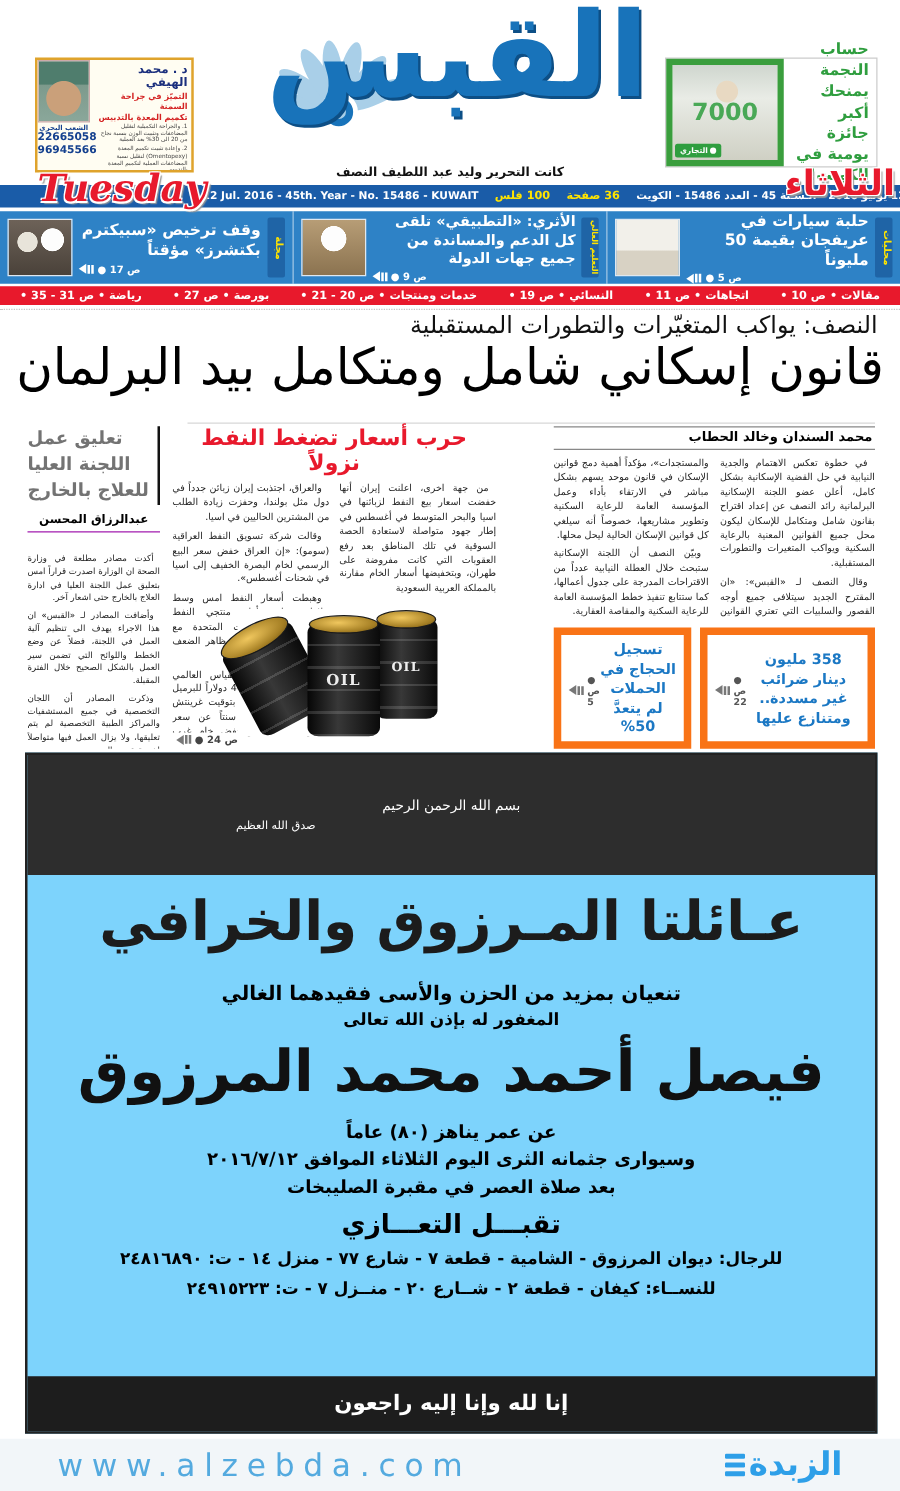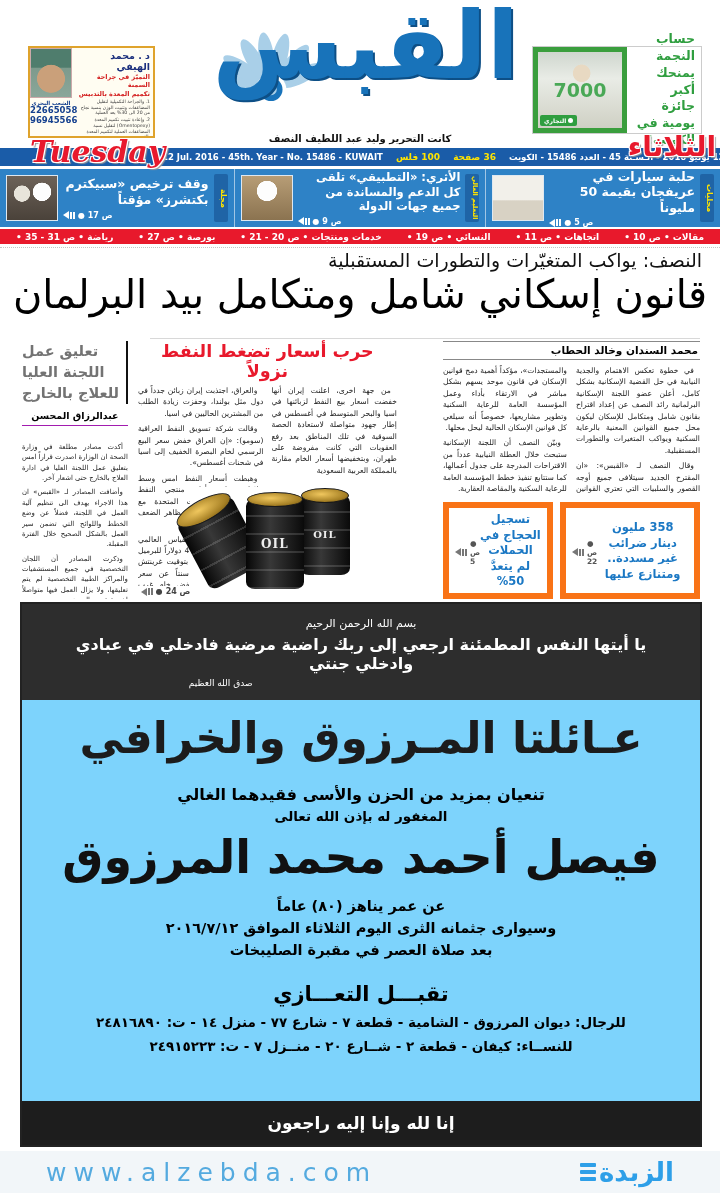--- a/index.html
+++ b/index.html
@@ -116,21 +116,21 @@
   .obit-head { background:#2d2d2d; color:#fff; height:96px; display:flex; flex-direction:column; align-items:center; justify-content:center; gap:5px; }
   .bismillah { font-size:11px; direction:rtl; }
   .verse { font-size:16px; font-weight:bold; direction:rtl; text-align:center; padding:0 40px; }
   .sadaqa { width:100%; font-size:9px; direction:rtl; text-align:right; padding-right:66%; }
   .obit-body { text-align:center; direction:rtl; padding-top:4px; }
   .families { font-size:44px; font-weight:bold; color:#1c1c1c; margin:8px 0 22px; letter-spacing:-1px; }
   .mourn1 { font-size:16px; font-weight:bold; margin:4px 0; }
   .mourn2 { font-size:13.5px; font-weight:bold; margin:3px 0 6px; }
   .deceased { font-size:46px; font-weight:bold; color:#111; margin:2px 0 14px; letter-spacing:-1px; }
   .ageline, .burial, .prayer { font-size:14.5px; font-weight:bold; margin:6px 0; }
-  .condole { font-size:21px; font-weight:bold; margin:24px 0 8px; }
+  .condole { font-size:21px; font-weight:bold; margin:9px 0 8px; }
   .addr { font-size:13.5px; font-weight:bold; margin:8px 0; }
   .obit-foot { position:absolute; bottom:0; left:0; right:0; height:44px; background:#1d1d1d; color:#fff; display:flex; align-items:center; justify-content:center; font-size:17px; font-weight:bold; direction:rtl; }
 
   
   .footer { position:absolute; top:1151px; left:0; right:0; height:42px; background:#f2f6f9; display:flex; align-items:center; justify-content:space-between; padding:0 46px; }
   .url { color:#54aadf; font-size:25px; letter-spacing:7px; }
   .brand { display:flex; align-items:center; gap:3px; color:#2e9fe8; font-size:26px; font-weight:bold; direction:ltr; }
   .bars { display:inline-flex; flex-direction:column; gap:2.5px; }
   .bars i { width:16px; height:4.5px; background:#2e9fe8; border-radius:1px; }
 </style>
@@ -345,21 +345,20 @@
         <p>أكدت مصادر مطلعة في وزارة الصحة ان الوزارة اصدرت قراراً امس بتعليق عمل اللجنة العليا في ادارة العلاج بالخارج حتى اشعار آخر.</p>
         <p>وأضافت المصادر لـ «القبس» ان هذا الاجراء يهدف الى تنظيم آلية العمل في اللجنة، فضلاً عن وضع الخطط واللوائح التي تضمن سير العمل بالشكل الصحيح خلال الفترة المقبلة.</p>
         <p>وذكرت المصادر أن اللجان التخصصية في جميع المستشفيات والمراكز الطبية التخصصية لم يتم تعليقها، ولا يزال العمل فيها متواصلاً لخدمة عموم المرضى.</p>
       </div>
     </div>
   </div>
 
   <div class="obit">
     <div class="obit-head">
       <div class="bismillah">بسم الله الرحمن الرحيم</div>
-      <div class="verse">يا أيتها النفس المطمئنة ارجعي إلى ربك راضية مرضية فادخلي في عبادي وادخلي جنتي</div>
       <div class="sadaqa">صدق الله العظيم</div>
     </div>
     <div class="obit-body">
       <div class="families">عـائلتا المـرزوق والخرافي</div>
       <div class="mourn1">تنعيان بمزيد من الحزن والأسى فقيدهما الغالي</div>
       <div class="mourn2">المغفور له بإذن الله تعالى</div>
       <div class="deceased">فيصل أحمد محمد المرزوق</div>
       <div class="ageline">عن عمر يناهز (٨٠) عاماً</div>
       <div class="burial">وسيوارى جثمانه الثرى اليوم الثلاثاء الموافق ٢٠١٦/٧/١٢</div>
       <div class="prayer">بعد صلاة العصر في مقبرة الصليبخات</div>

